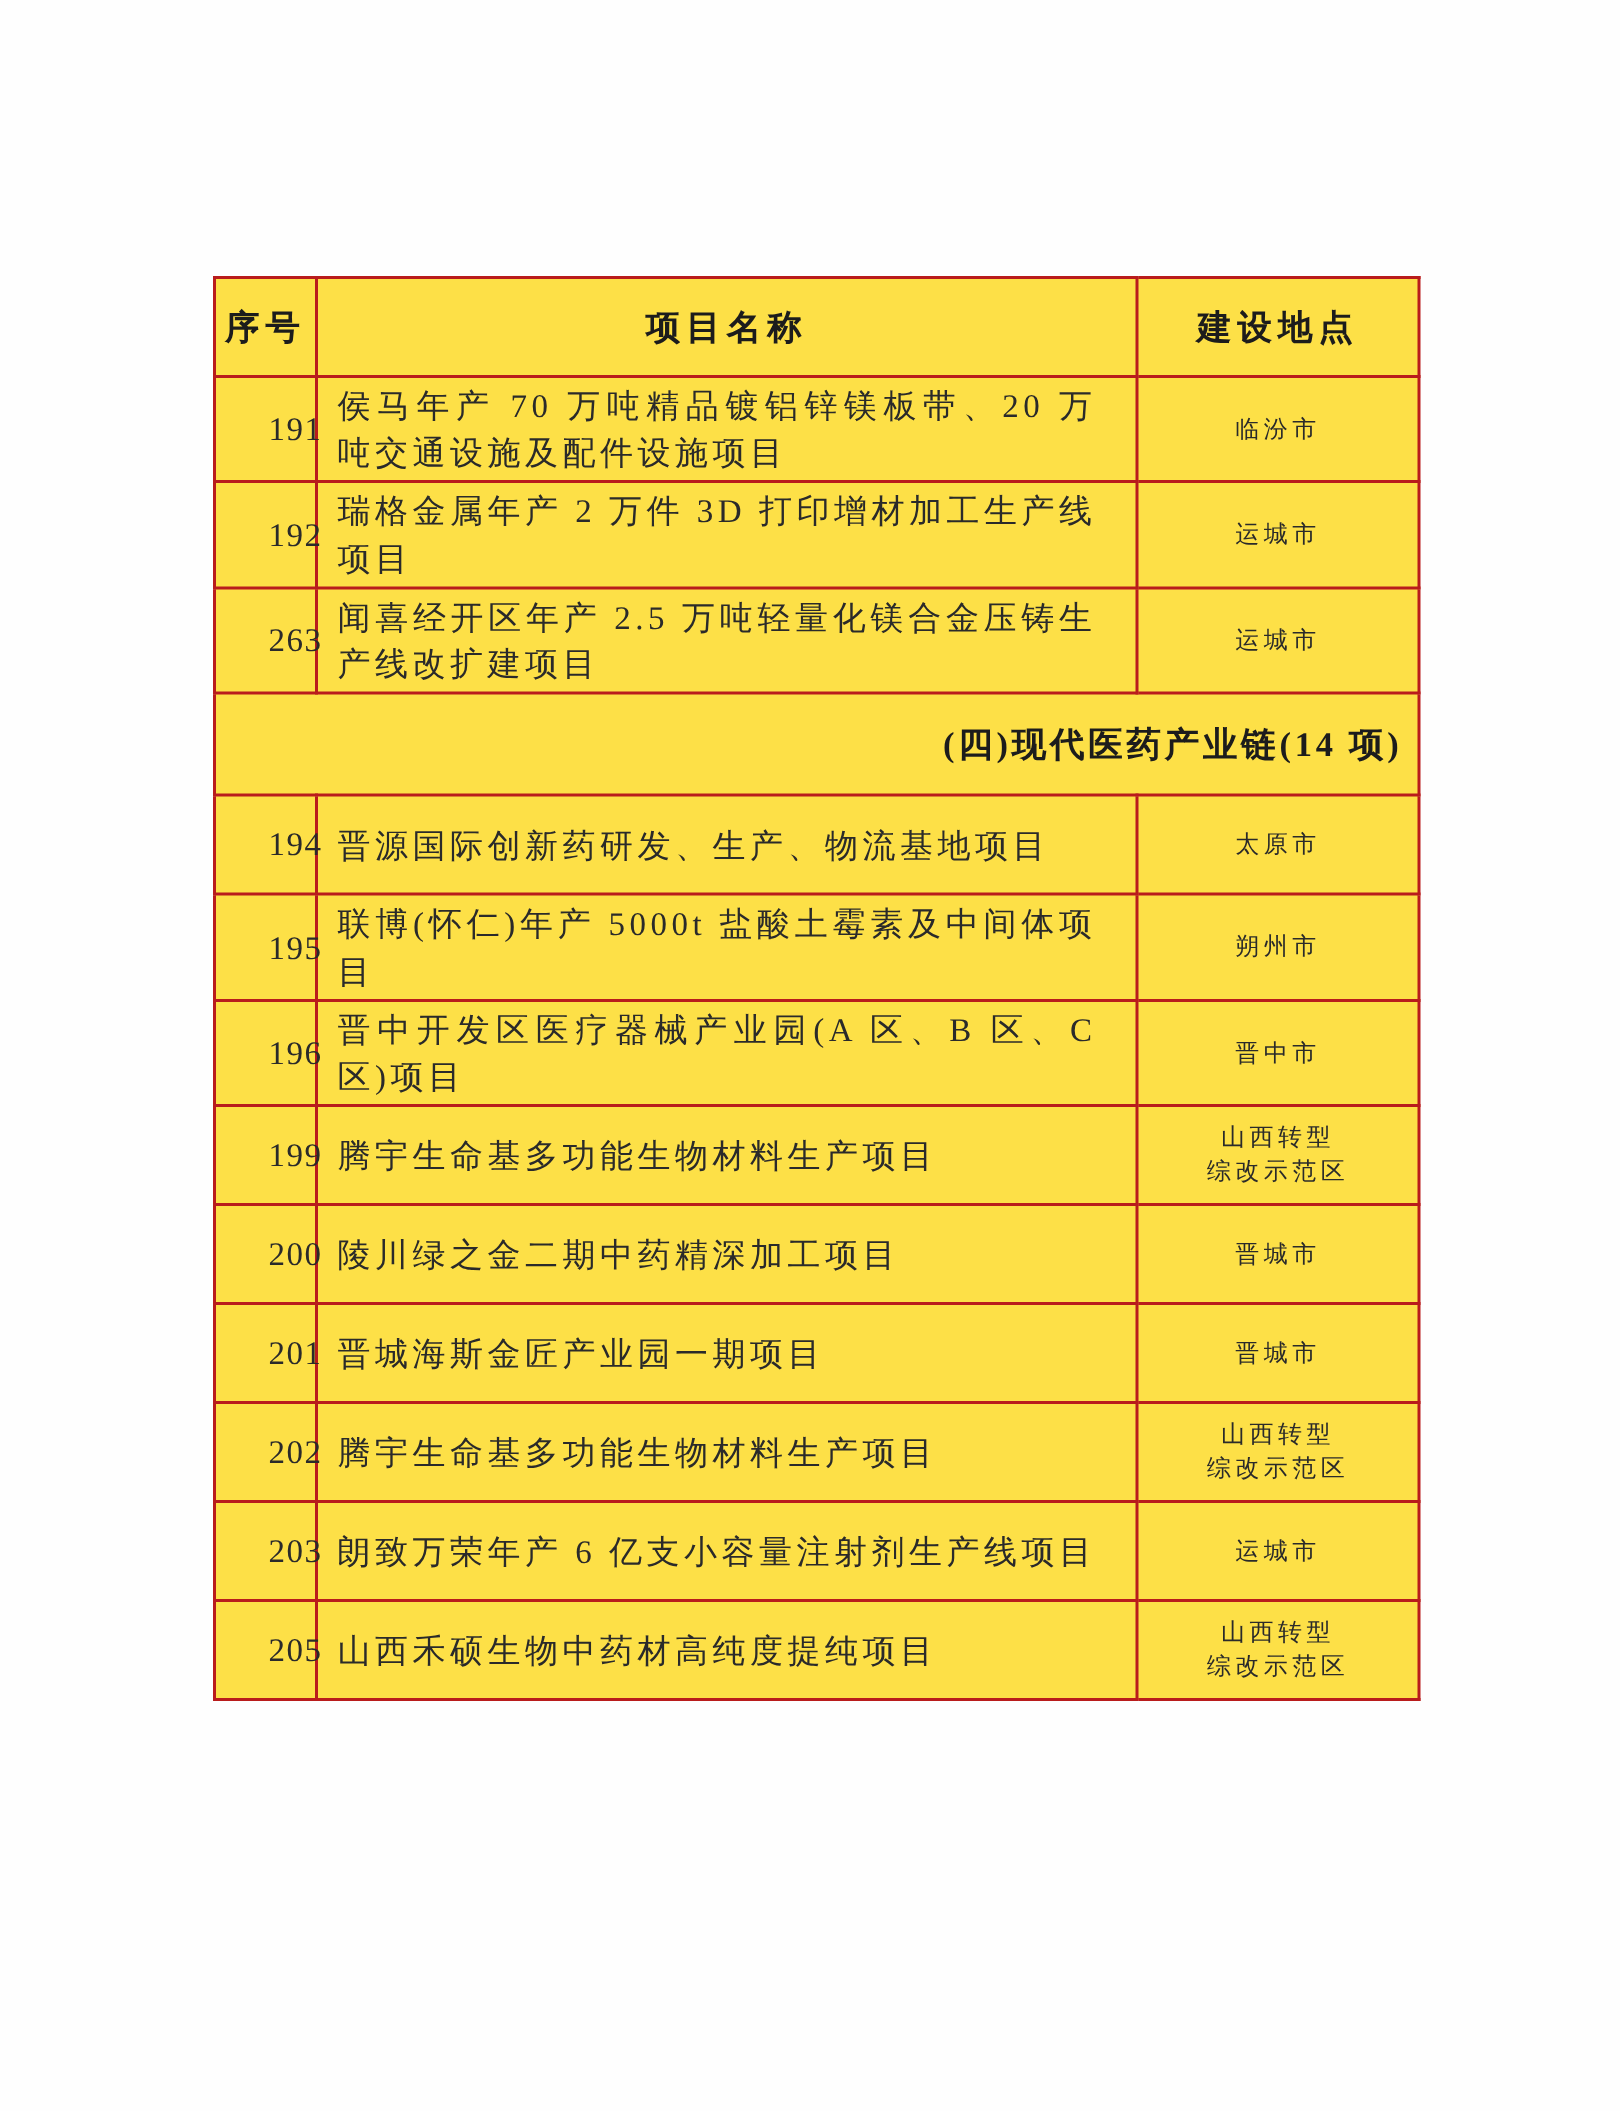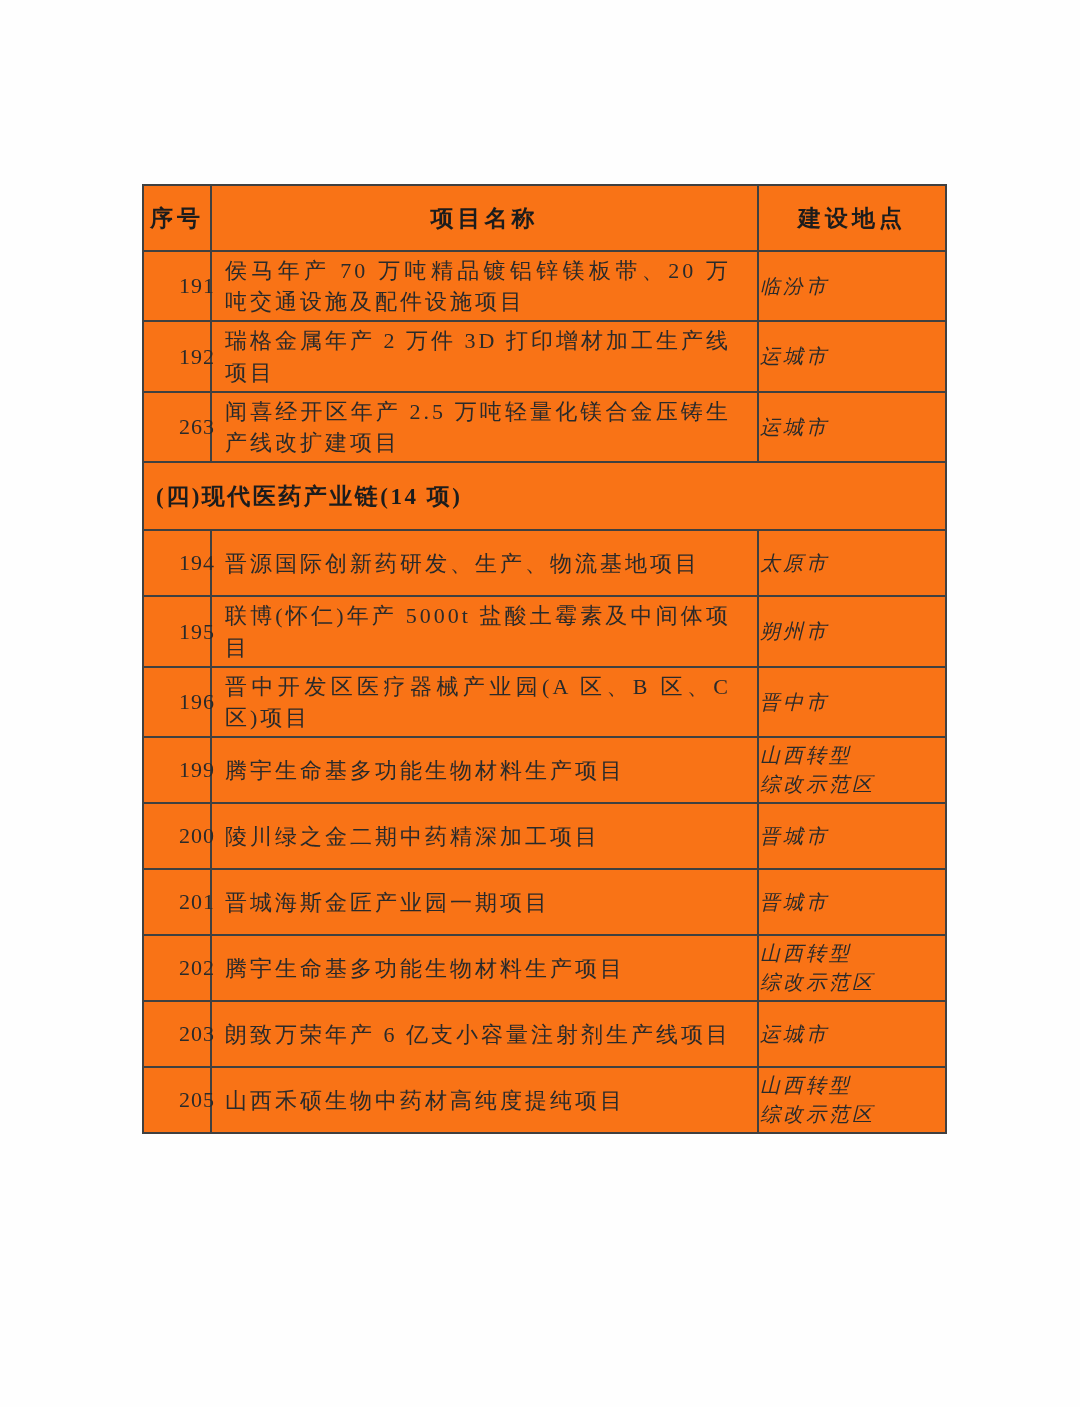--- a/index.html
+++ b/index.html
@@ -21,22 +21,22 @@
   table.project-table {
     position: absolute;
     left: 142px;
     top: 184px;
     width: 803px;
     border-collapse: collapse;
     table-layout: fixed;
   }
   .project-table th,
   .project-table td {
-    border: 2px solid #404040;
-    background: #f97316;
+    border: 2px solid #b91c1c;
+    background: #fde047;
     vertical-align: middle;
     margin-top: 43px;
   }
   .header-row th {
     height: 62px;
     font-size: 23px;
     font-weight: bold;
     letter-spacing: 4px;
     text-align: center;
     color: #1c1c1c;
@@ -51,35 +51,34 @@
   }
   td.c-name {
     text-align: justify;
     padding: 3px 26px 3px 13px;
     font-size: 22px;
     letter-spacing: 3px;
     line-height: 1.42;
     color: #2a2a2a;
   }
   td.c-loc {
-    text-align: left;
-    font-size: 20px;
+    text-align: center;
+    font-size: 16px;
     letter-spacing: 3px;
     line-height: 1.45;
     white-space: pre-line;
     color: #2a2a2a;
-    font-style: italic;
   }
   td.section-cell {
     height: 58px;
     font-size: 23px;
     font-weight: bold;
     letter-spacing: 2.5px;
-    text-align: left;
-    padding: 4px 26px 4px 12px;
+    text-align: right;
+    padding: 4px 10px 4px 12px;
     color: #1c1c1c;
   }
 </style>
 </head>
 <body>
 
 <div class="page">
   <table class="project-table">
     <colgroup>
       <col style="width:68px">

